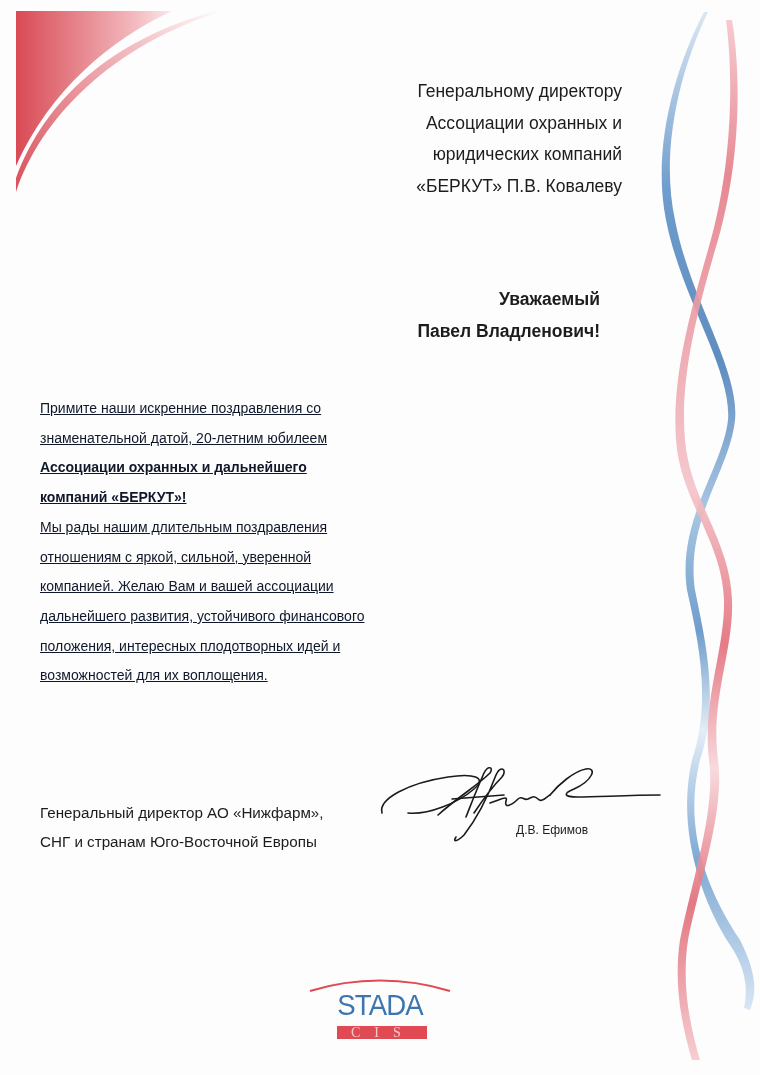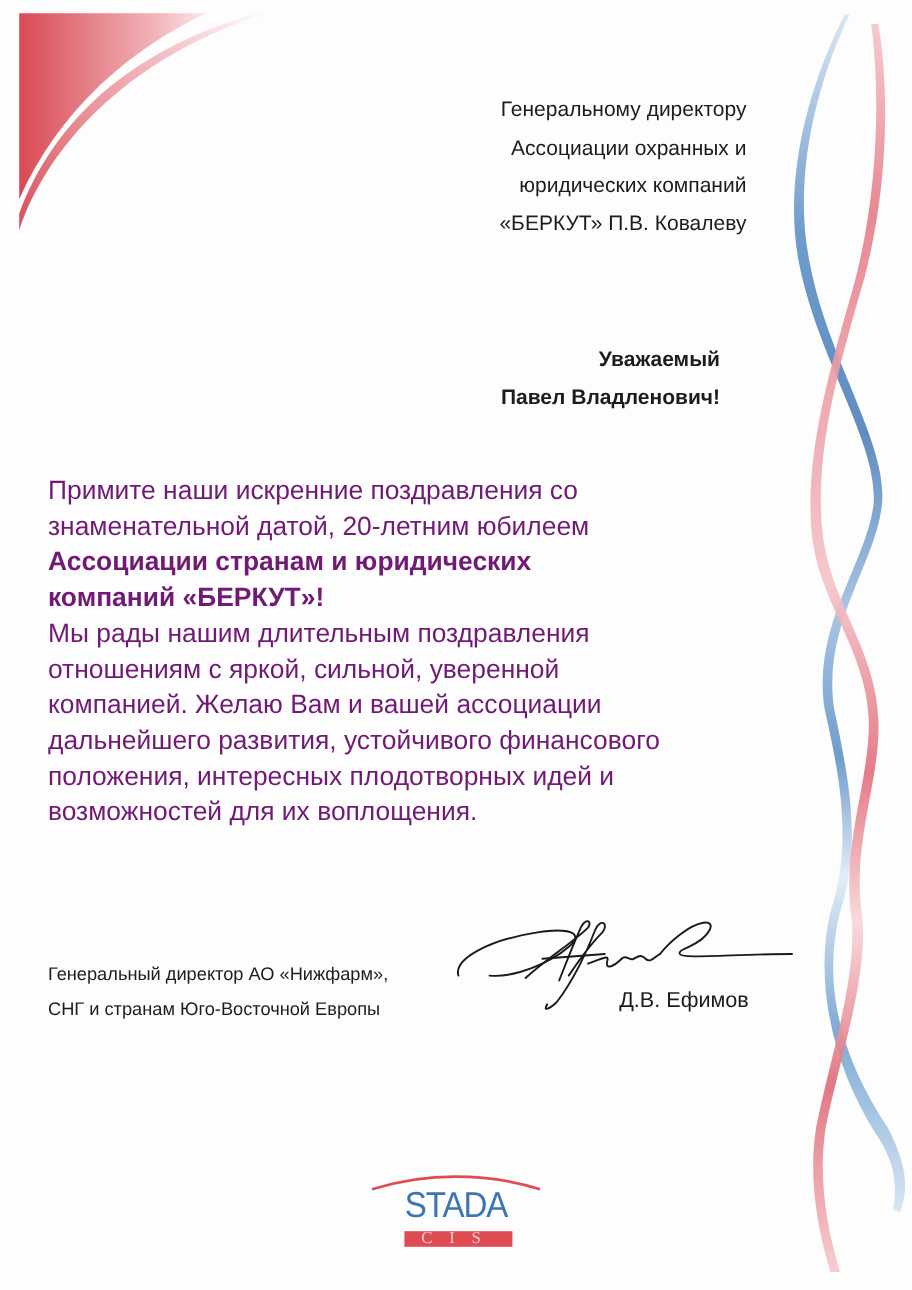--- a/index.html
+++ b/index.html
@@ -33,42 +33,43 @@
       font-weight: bold;
       font-size: 17.5px;
       line-height: 32px;
       color: #1c1c1c;
     }
 
     .body-text {
       position: absolute;
       left: 40px;
       top: 394px;
-      font-size: 22px;
+      font-size: 14px;
       line-height: 29.7px;
-      color: #701a75;
+      color: #0f172a;
+      text-decoration: underline;
     }
     .body-text div { white-space: nowrap; }
     .body-text .b { font-weight: bold; }
 
     .signer {
       position: absolute;
       left: 40px;
       top: 798px;
       font-size: 15.2px;
       line-height: 29px;
       color: #1c1c1c;
     }
     .signer div { white-space: nowrap; }
 
     .sig-name {
       position: absolute;
       left: 516px;
       top: 823px;
-      font-size: 18px;
+      font-size: 12px;
       color: #1c1c1c;
       white-space: nowrap;
     }
 
     .signature { position: absolute; left: 378px; top: 755px; }
 
     .logo { position: absolute; left: 305px; top: 975px; width: 150px; height: 70px; }
     .logo-word {
       position: absolute;
       left: 0; width: 150px;
@@ -151,21 +152,21 @@
   </div>
 
   <div class="salutation">
     <div>Уважаемый</div>
     <div>Павел Владленович!</div>
   </div>
 
   <div class="body-text">
     <div>Примите наши искренние поздравления со</div>
     <div>знаменательной датой, 20-летним юбилеем</div>
-    <div class="b">Ассоциации странам и юридических</div>
+    <div class="b">Ассоциации охранных и дальнейшего</div>
     <div class="b">компаний «БЕРКУТ»!</div>
     <div>Мы рады нашим длительным поздравления</div>
     <div>отношениям с яркой, сильной, уверенной</div>
     <div>компанией. Желаю Вам и вашей ассоциации</div>
     <div>дальнейшего развития, устойчивого финансового</div>
     <div>положения, интересных плодотворных идей и</div>
     <div>возможностей для их воплощения.</div>
   </div>
 
   <div class="signer">

